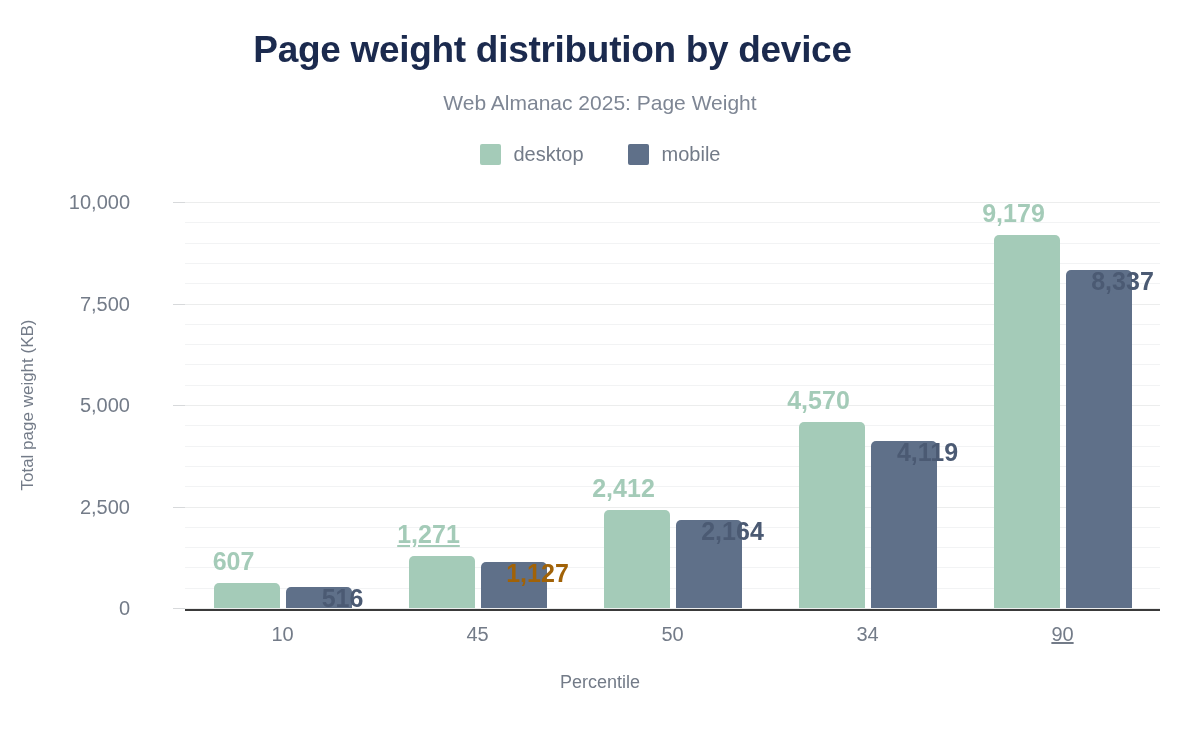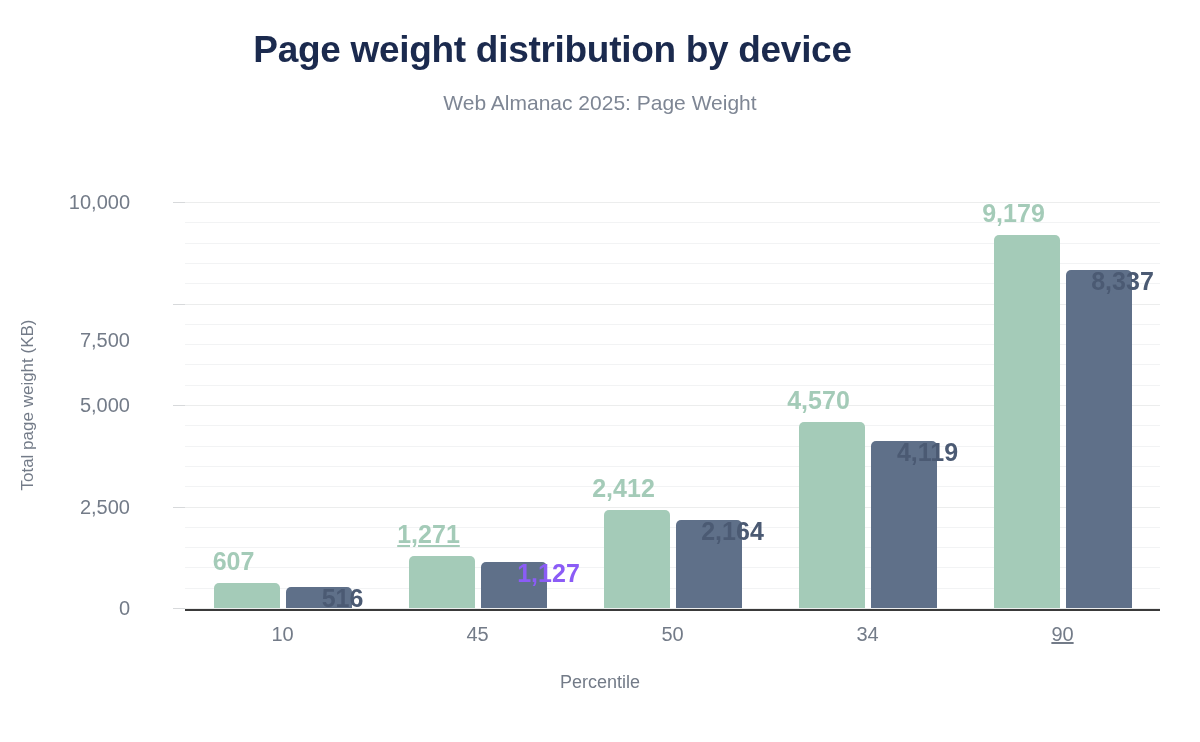--- a/index.html
+++ b/index.html
@@ -171,20 +171,30 @@
 </style>
 </head>
 <body>
 
 <div class="chart-root">
 
   <div class="chart-title">Page weight distribution by device</div>
 
   <div class="chart-subtitle">Web Almanac 2025: Page Weight</div>
 
+  <div class="legend" id="legend">
+      <div class="legend-item">
+        <span class="legend-swatch" style="background: rgb(164, 203, 184);"></span>
+        <span class="legend-label">desktop</span>
+      </div>
+      <div class="legend-item">
+        <span class="legend-swatch" style="background: rgb(95, 112, 137);"></span>
+        <span class="legend-label">mobile</span>
+      </div>
+    </div>
 
   <div class="y-axis-title">Total page weight (KB)</div>
 
   <div class="plot-area" id="plot">
     <div class="axis-baseline"></div>
   <div class="gridline major" style="top: 406px;"></div>
       <div class="gridline" style="top: 385.7px;"></div>
       <div class="gridline" style="top: 365.4px;"></div>
       <div class="gridline" style="top: 345.1px;"></div>
       <div class="gridline" style="top: 324.8px;"></div>
@@ -203,33 +213,33 @@
       <div class="gridline" style="top: 60.9px;"></div>
       <div class="gridline" style="top: 40.6px;"></div>
       <div class="gridline" style="top: 20.3px;"></div>
       <div class="gridline major" style="top: 0px;"></div>
       <div class="y-tick-label" style="top: 406px;">0</div>
       <div class="y-tick-mark" style="top: 406px;"></div>
       <div class="y-tick-label" style="top: 304.5px;">2,500</div>
       <div class="y-tick-mark" style="top: 304.5px;"></div>
       <div class="y-tick-label" style="top: 203px;">5,000</div>
       <div class="y-tick-mark" style="top: 203px;"></div>
-      <div class="y-tick-label" style="top: 101.5px; margin-top: 36px;">7,500</div>
+      <div class="y-tick-label" style="top: 101.5px;">7,500</div>
       <div class="y-tick-mark" style="top: 101.5px;"></div>
       <div class="y-tick-label" style="top: 0px;">10,000</div>
       <div class="y-tick-mark" style="top: 0px;"></div>
       <div class="bar desktop" style="left: 28.5px; width: 66px; height: 24.6442px; background: rgb(164, 203, 184);"></div>
       <div class="data-label desktop" style="left: 48.5px; top: 372.356px; color: rgb(164, 203, 184);">607</div>
       <div class="bar mobile" style="left: 100.5px; width: 66px; height: 20.9496px; background: rgb(95, 112, 137);"></div>
       <div class="data-label mobile" style="left: 157.5px; top: 409.05px; color: rgb(75, 90, 115);">516</div>
       <div class="x-tick-label" style="left: 97.5px;">10</div>
       <div class="bar desktop" style="left: 223.5px; width: 66px; height: 51.6026px; background: rgb(164, 203, 184);"></div>
       <div class="data-label desktop" style="left: 243.5px; top: 345.397px; color: rgb(164, 203, 184); text-decoration: underline;">1,271</div>
       <div class="bar mobile" style="left: 295.5px; width: 66px; height: 45.7562px; background: rgb(95, 112, 137);"></div>
-      <div class="data-label mobile" style="left: 352.5px; top: 384.244px; color: #8b5cf6; margin-left: 11px;">1,127</div>
+      <div class="data-label mobile" style="left: 352.5px; top: 384.244px; color: #a16207;">1,127</div>
       <div class="x-tick-label" style="left: 292.5px;">45</div>
       <div class="bar desktop" style="left: 418.5px; width: 66px; height: 97.9272px; background: rgb(164, 203, 184);"></div>
       <div class="data-label desktop" style="left: 438.5px; top: 299.073px; color: rgb(164, 203, 184);">2,412</div>
       <div class="bar mobile" style="left: 490.5px; width: 66px; height: 87.8584px; background: rgb(95, 112, 137);"></div>
       <div class="data-label mobile" style="left: 547.5px; top: 342.142px; color: rgb(75, 90, 115);">2,164</div>
       <div class="x-tick-label" style="left: 487.5px;">50</div>
       <div class="bar desktop" style="left: 613.5px; width: 66px; height: 185.542px; background: rgb(164, 203, 184);"></div>
       <div class="data-label desktop" style="left: 633.5px; top: 211.458px; color: rgb(164, 203, 184);">4,570</div>
       <div class="bar mobile" style="left: 685.5px; width: 66px; height: 167.231px; background: rgb(95, 112, 137);"></div>
       <div class="data-label mobile" style="left: 742.5px; top: 262.769px; color: rgb(75, 90, 115);">4,119</div>

